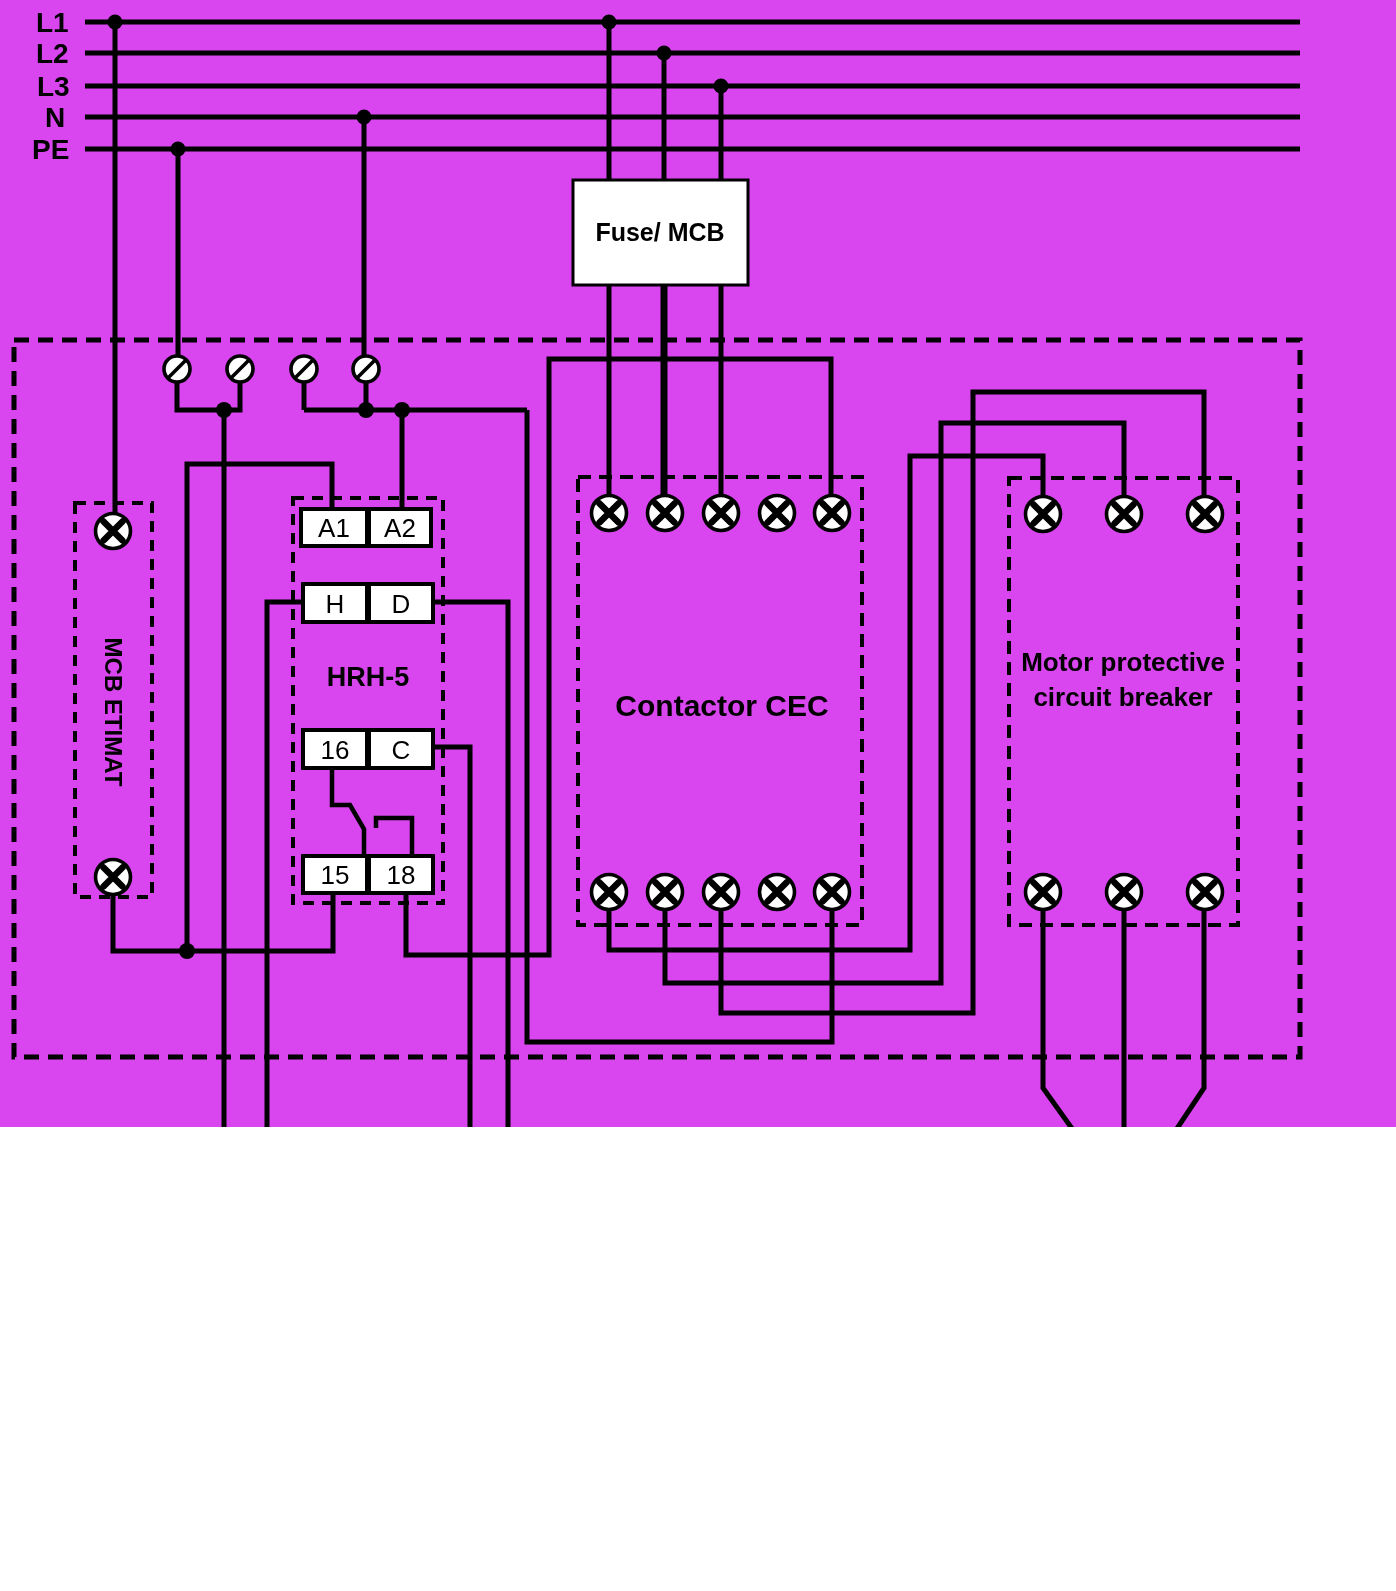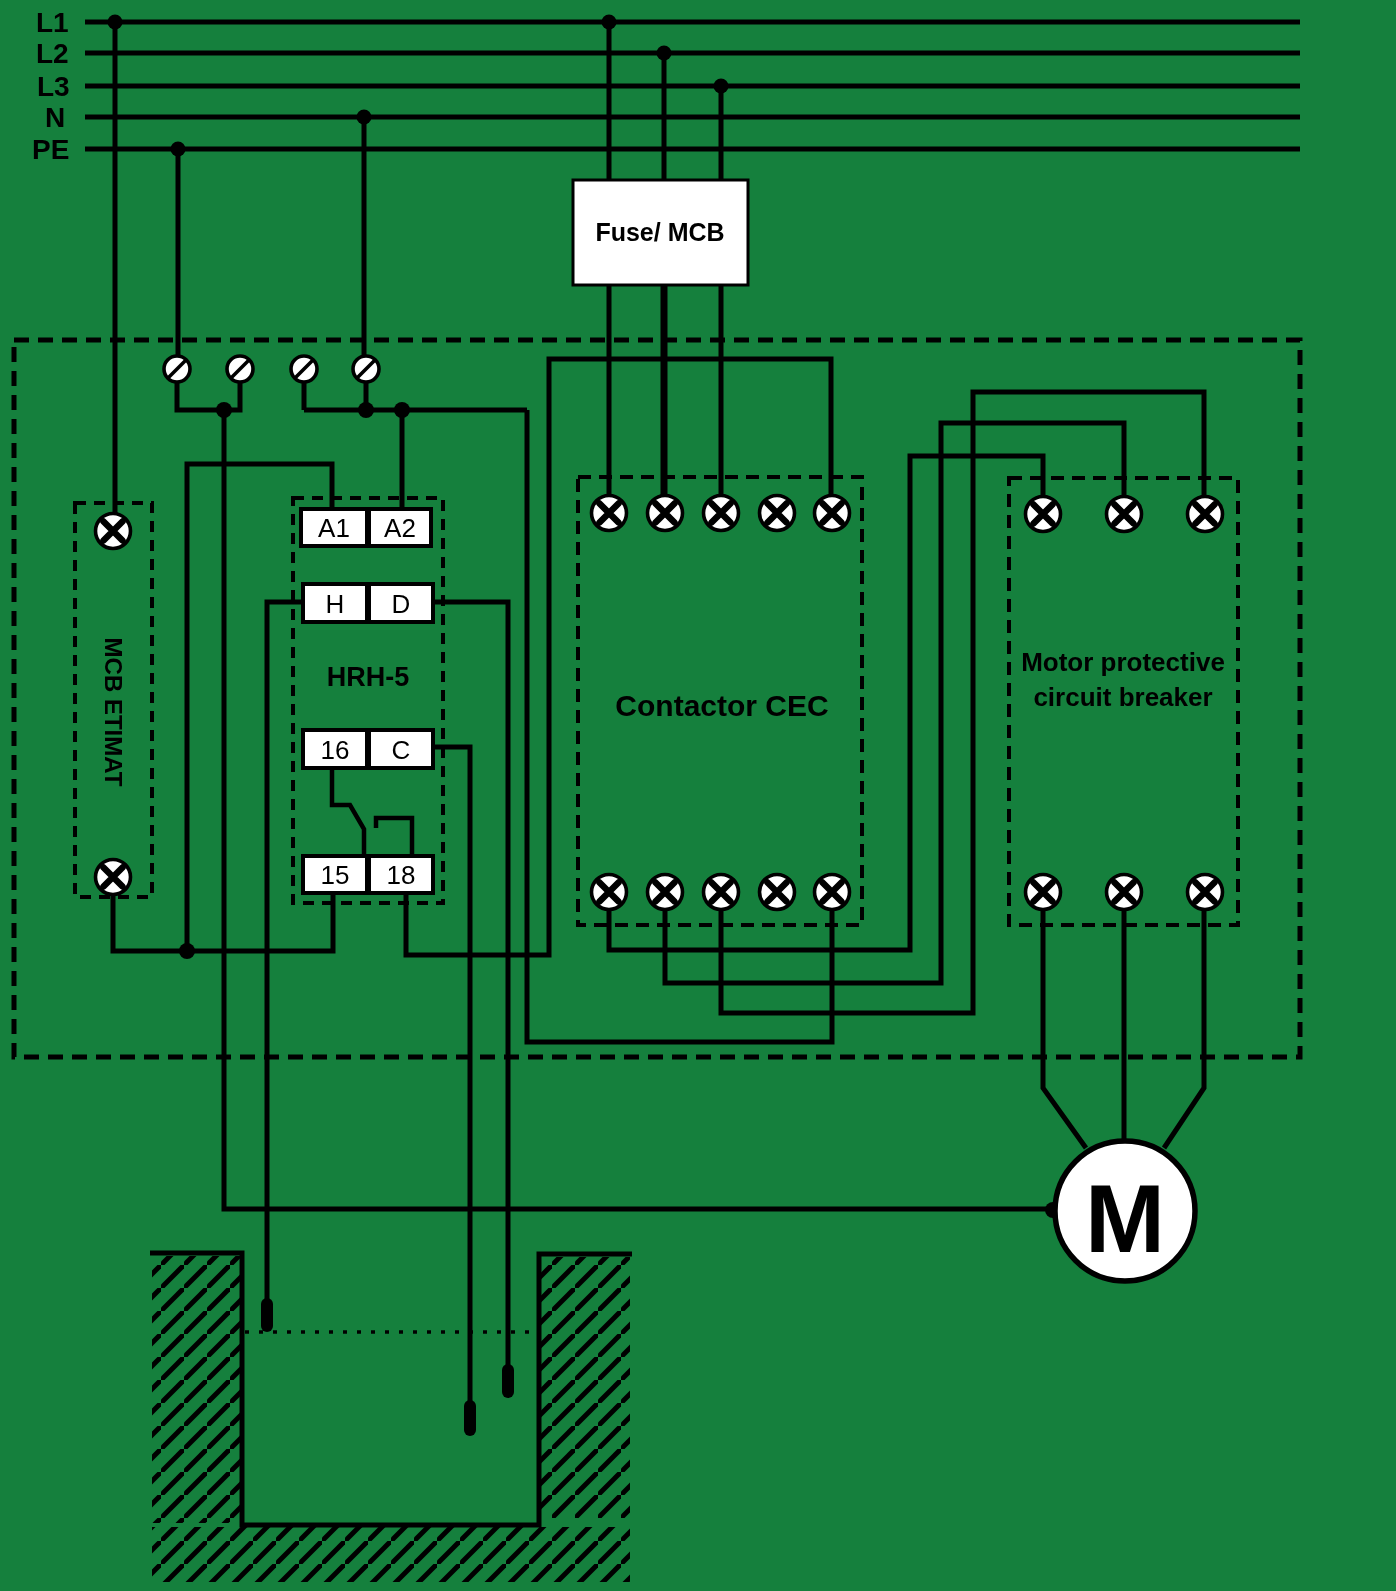--- a/index.html
+++ b/index.html
@@ -1,16 +1,16 @@
 <!DOCTYPE html>
 <html><head>
 <meta charset="utf-8">
 <style>
   html,body{margin:0;padding:0;background:#ffffff;}
-  .stage{position:relative;width:1396px;height:1591px;background:#15803d;overflow:hidden;
+  .stage{position:relative;width:1396px;height:1127px;background:#d946ef;overflow:hidden;
          font-family:"Liberation Sans", sans-serif;}
   svg{display:block}
   text{fill:#000;}
   .buslbl{font-weight:bold;font-size:28px;}
   .boxlbl{font-weight:bold;font-size:25px;}
   .biglbl{font-weight:bold;font-size:30px;}
   .medlbl{font-weight:bold;font-size:27px;}
   .termlbl{font-size:26px;}
   .motorlbl{font-weight:bold;font-size:96px;}
 </style>

